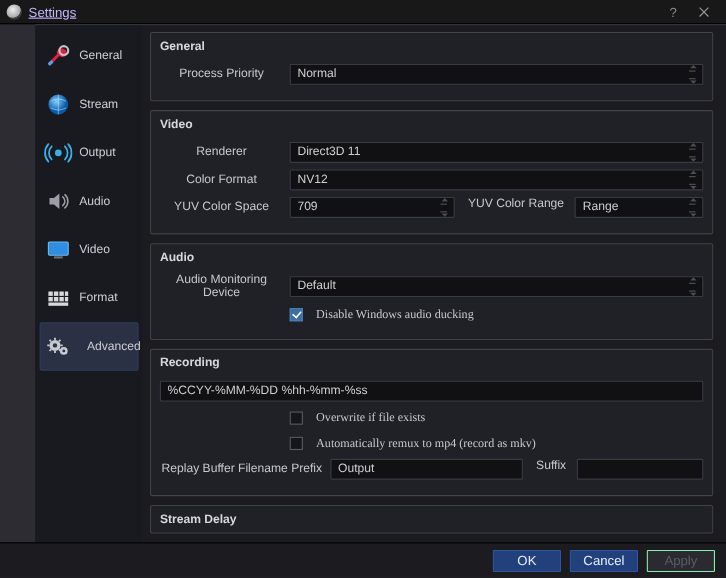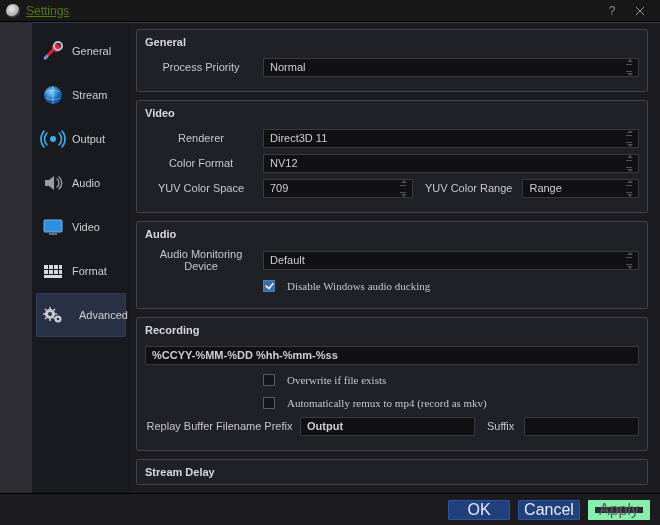--- a/index.html
+++ b/index.html
@@ -21,21 +21,21 @@
     padding: 0 6px 0 6px;
     font-size: 12px;
     border-bottom: 1px solid #000;
   }
   .titlebar .app-icon {
     width: 14px; height: 14px;
     margin-right: 6px;
     border-radius: 50%;
     background: radial-gradient(circle at 40% 35%, #eee 0%, #aaa 55%, #444 60%, #111 100%);
   }
-  .titlebar .title { flex: 1; color: #4d7c0f; text-decoration: underline; }
+  .titlebar .title { flex: 1; color: #c4b5fd; text-decoration: underline; }
   .titlebar .winbtn {
     width: 28px; height: 22px;
     display: flex; align-items: center; justify-content: center;
     color: #9a9aa0;
   }
   .titlebar .winbtn svg { stroke: currentColor; stroke-width: 1; fill: none; }
 
   
   .content {
     flex: 1;
@@ -116,21 +116,21 @@
   .lblcol {
     width: 118px;
     text-align: center;
     padding-right: 6px;
     color: #c7c7cc;
     font-size: 11px;
   }
   .fieldcol {
     flex: 1;
     display: flex;
-    align-items: center;
+    align-items: flex-start;
     gap: 6px;
   }
   .combo, .textin {
     flex: 1;
     height: 19px;
     background: #111114;
     border: 1px solid #3a3a44;
     color: #cfcfd2;
     font-size: 11px;
     padding: 0 18px 0 6px;
@@ -160,21 +160,21 @@
     opacity:0.6;
   }
   .combo .down-caret{
     position:absolute;
     right:5.5px; bottom:0px;
     border-left:3px solid transparent;
     border-right:3px solid transparent;
     border-top:3px solid #777;
     opacity:0.6;
   }
-  .textin { padding-right: 6px; font-weight: bold; }
+  .textin { padding-right: 6px; }
   .inline-label {
     color: #c7c7cc;
     font-size: 11px;
     padding: 0 4px 0 6px;
     white-space: nowrap;
   }
   .chk {
     width: 12px; height: 12px;
     border: 1px solid #5a5a66;
     background: #15151a;
@@ -201,33 +201,33 @@
     border-top: 1px solid #000;
     display: flex;
     align-items: center;
     justify-content: flex-end;
     padding: 0 10px;
     gap: 8px;
   }
   .btn {
     min-width: 62px;
     height: 20px;
-    font-size: 16px;
+    font-size: 12px;
     display: flex; align-items: center; justify-content: center;
     border-radius: 1px;
   }
   .btn-primary {
     background: #22407c;
     color: #e6edf8;
     border: 1px solid #30549e;
   }
   .btn-disabled {
     background: #2a2a30;
     color: #5c5c64;
-    border: 7px solid #86efac;
+    border: 1px solid #86efac;
   }
 </style>
 </head>
 <body>
 
 <div class="titlebar">
   <div class="app-icon"></div>
   <div class="title">Settings</div>
   <div class="winbtn" title="?">
     <span style="font-size:12px;color:#8a8a92;">?</span>

